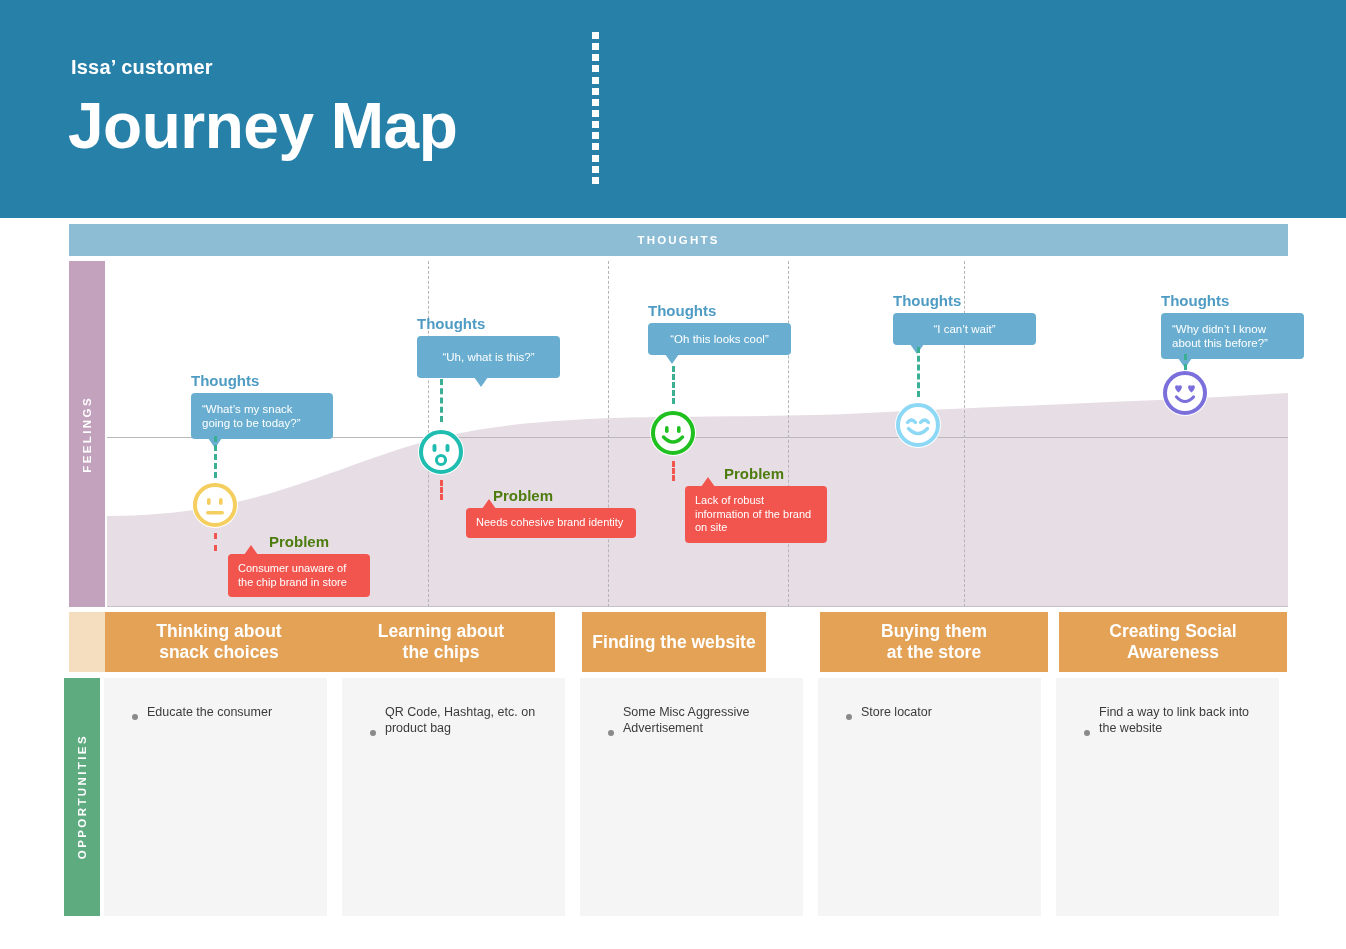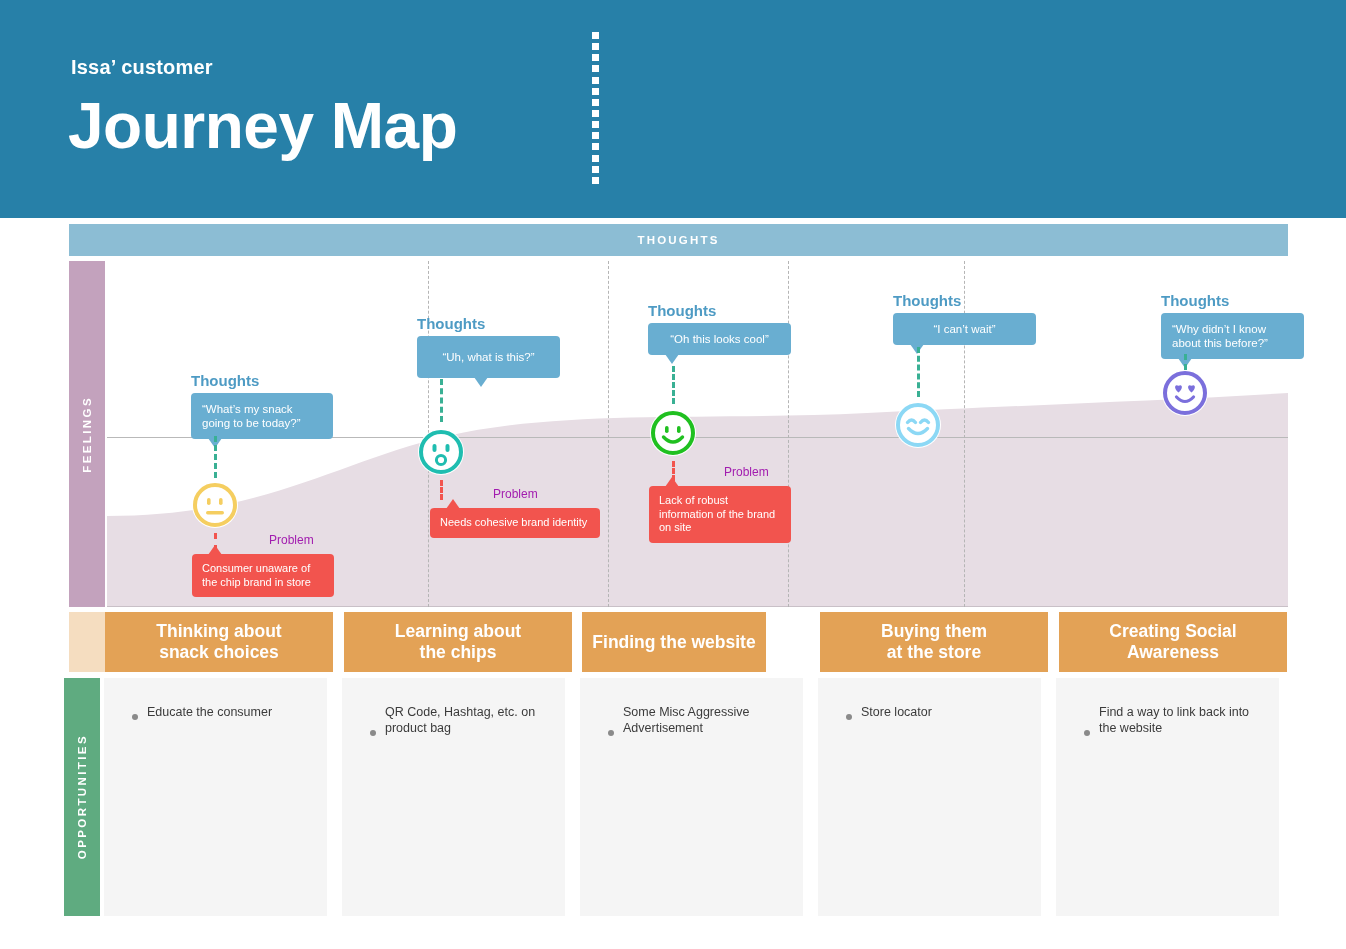--- a/index.html
+++ b/index.html
@@ -93,25 +93,25 @@
     position:absolute; width:0;
     border-left:3px dashed #39b094;
   }
 
   
   .face { position:absolute; border-radius:50%; background:#ffffff; }
 
   
   .problem-group { position:absolute; }
   .pr-label {
-    color:#a21caf; font-size:12px; font-weight:400; white-space:nowrap;
+    color:#4d7c0f; font-size:15px; font-weight:700; white-space:nowrap;
   }
   .pr-bubble {
     position:relative; background:#f2544e; color:#ffffff;
-    border-radius:4px; padding:8px 10px; font-size:11px; line-height:13.5px;
+    border-radius:4px; padding:8px 10px; font-size:11px; line-height:13.5px;margin-left:36px;
   }
   .pr-tail {
     position:absolute; top:-9px; width:0; height:0;
     border-left:7px solid transparent; border-right:7px solid transparent;
     border-bottom:10px solid #f2544e;
   }
   .conn-red {
     position:absolute; width:0;
     border-left:3px dashed #f2544e;
   }
@@ -316,21 +316,21 @@
       <span>Lack of robust information of the brand on site</span>
       <span class="pr-tail" style="left:16px;"></span>
     </div>
   </div>
 
   <div class="stage-swatch"></div>
 
   <div class="stage" style="left:105px; width:228px;">
     <span><span>Thinking about</span><br><span>snack choices</span></span>
   </div>
-  <div class="stage" style="left:344px; width:228px;">
+  <div class="stage" style="left:327px; width:228px;">
     <span><span>Learning about</span><br><span>the chips</span></span>
   </div>
   <div class="stage" style="left:582px; width:184px;">
     <span><span>Finding the website</span></span>
   </div>
   <div class="stage" style="left:820px; width:228px;">
     <span><span>Buying them</span><br><span>at the store</span></span>
   </div>
   <div class="stage" style="left:1059px; width:228px;">
     <span><span>Creating Social</span><br><span>Awareness</span></span>

